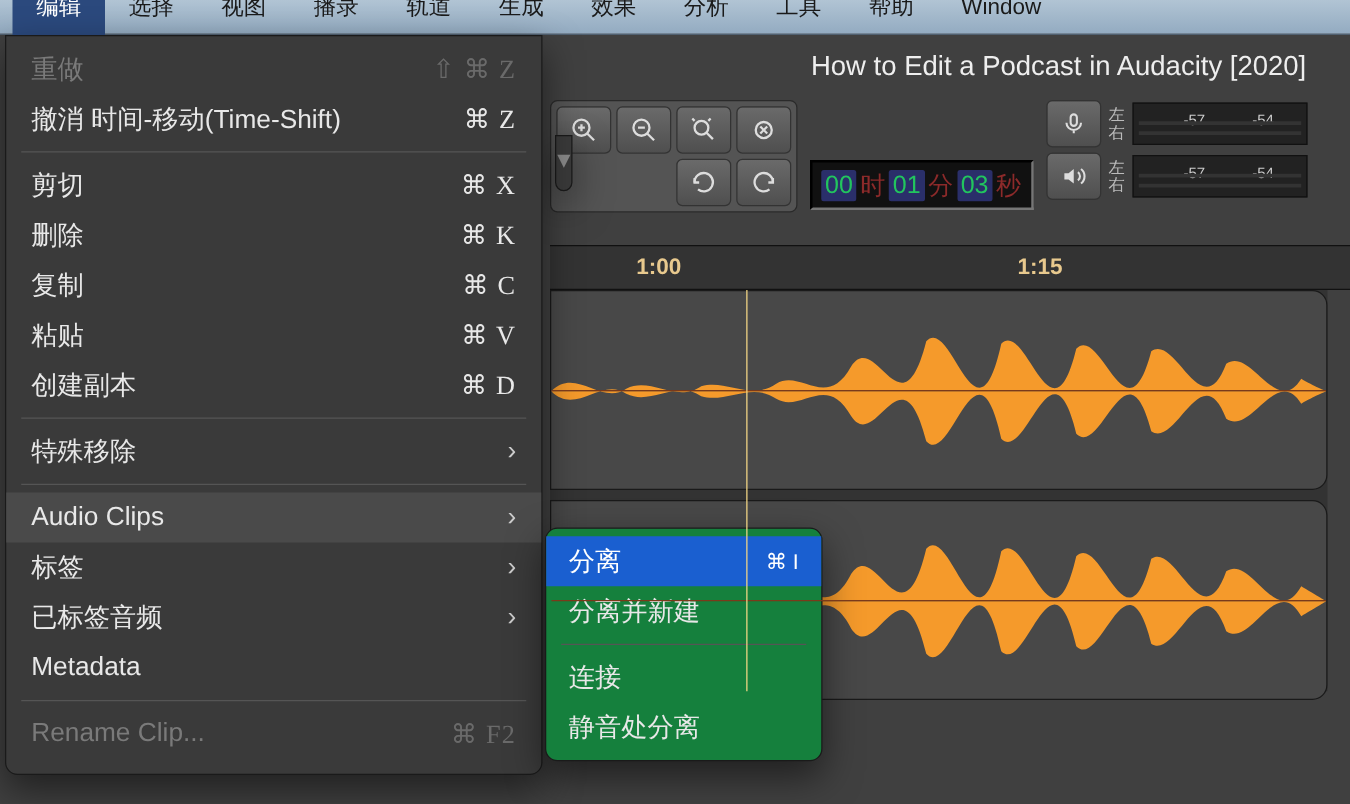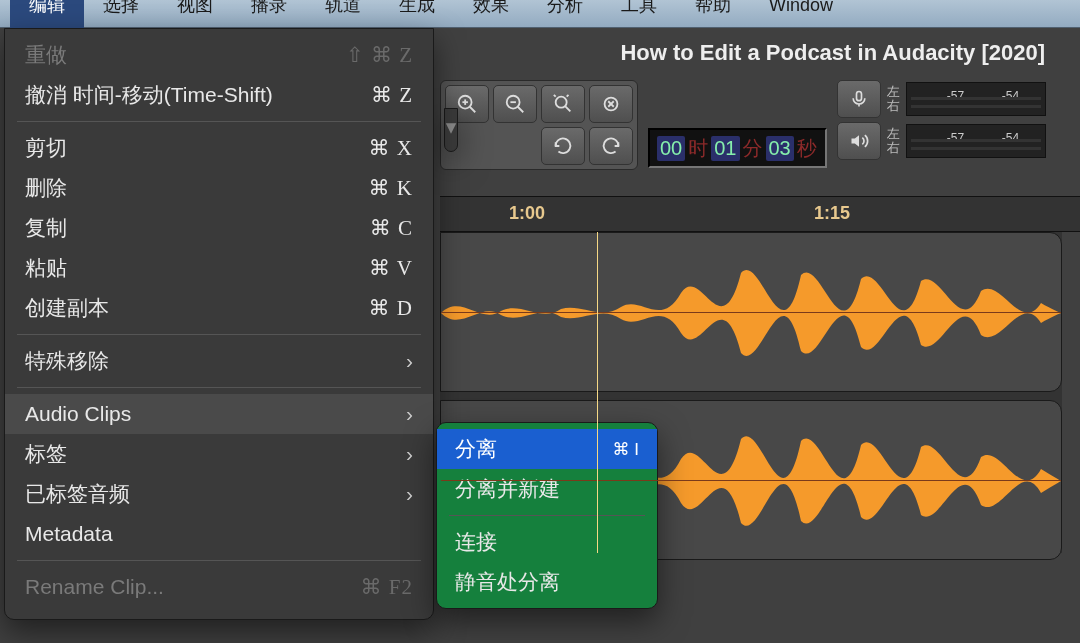--- a/index.html
+++ b/index.html
@@ -1,29 +1,29 @@
 <!DOCTYPE html>
 <html><head>
 <meta charset="utf-8">
 <style>
 *{margin:0;padding:0;box-sizing:border-box;font-family:-apple-system,"Helvetica Neue",Arial,sans-serif;}
 body{width:1080px;height:643px;background:#404040;overflow:hidden;position:relative;}
 .menubar{height:28px;background:linear-gradient(#b1c4d4,#93abc1);display:flex;align-items:center;padding:0 10px;font-size:18px;color:#1a1a1a;border-bottom:1px solid #506070}
 .menubar .mi{padding:0 19px;line-height:28px;height:45px;cursor:default}
 .menubar .mi.open{background:#2b497d;color:#fff}
-.titlebar{position:absolute;top:40px;right:35px;font-size:22px;font-weight:700;color:#eee}
+.titlebar{position:absolute;top:40px;right:35px;font-size:22px;font-weight:400;color:#eee}
 
 
 .toolbar{position:absolute;left:440px;top:80px;display:flex;gap:10px;align-items:flex-start}
 .tb-group{background:#545454;border:1px solid #2a2a2a;border-radius:6px;padding:4px;display:flex;gap:4px;flex-direction:column}
 .tb-row{display:flex;gap:4px}
 .tb-btn{width:44px;height:38px;background:linear-gradient(#6a6a6a,#4f4f4f);border:1px solid #333;border-radius:5px;display:flex;align-items:center;justify-content:center;color:#ddd}
 .tb-btn svg{stroke:#ddd;fill:none;stroke-width:2}
 .timecode{background:#111;border:2px inset #222;height:40px;display:flex;align-items:center;padding:0 6px;font-family:monospace;font-size:20px;color:#888}
-.timecode .d{background:#2a2f6a;color:#86efac;padding:1px 3px;margin:0 1px;border-radius:2px}
+.timecode .d{background:#2a2f6a;color:#22c55e;padding:1px 3px;margin:0 1px;border-radius:2px}
 .timecode .u{color:#8c2a2a;padding:0 2px}
 .timecode .dd{width:14px;color:#888;display:inline-block;text-align:center}
 .io-grp{display:flex;flex-direction:column;gap:4px}
 .io-row{display:flex;align-items:center;gap:6px}
 .io-lbls{display:flex;flex-direction:column;font-size:13px;line-height:14px;color:#bbb}
 .meter{width:140px;height:34px;background:#222;border:1px solid #111;position:relative;padding:2px 4px}
 .meter .tick{position:absolute;top:6px;font-size:12px;color:#ccc}
 .meter .bar{position:absolute;left:4px;right:4px;height:3px;background:#333}
 .meter .bar.t1{top:14px}.meter .bar.t2{top:22px}
 

